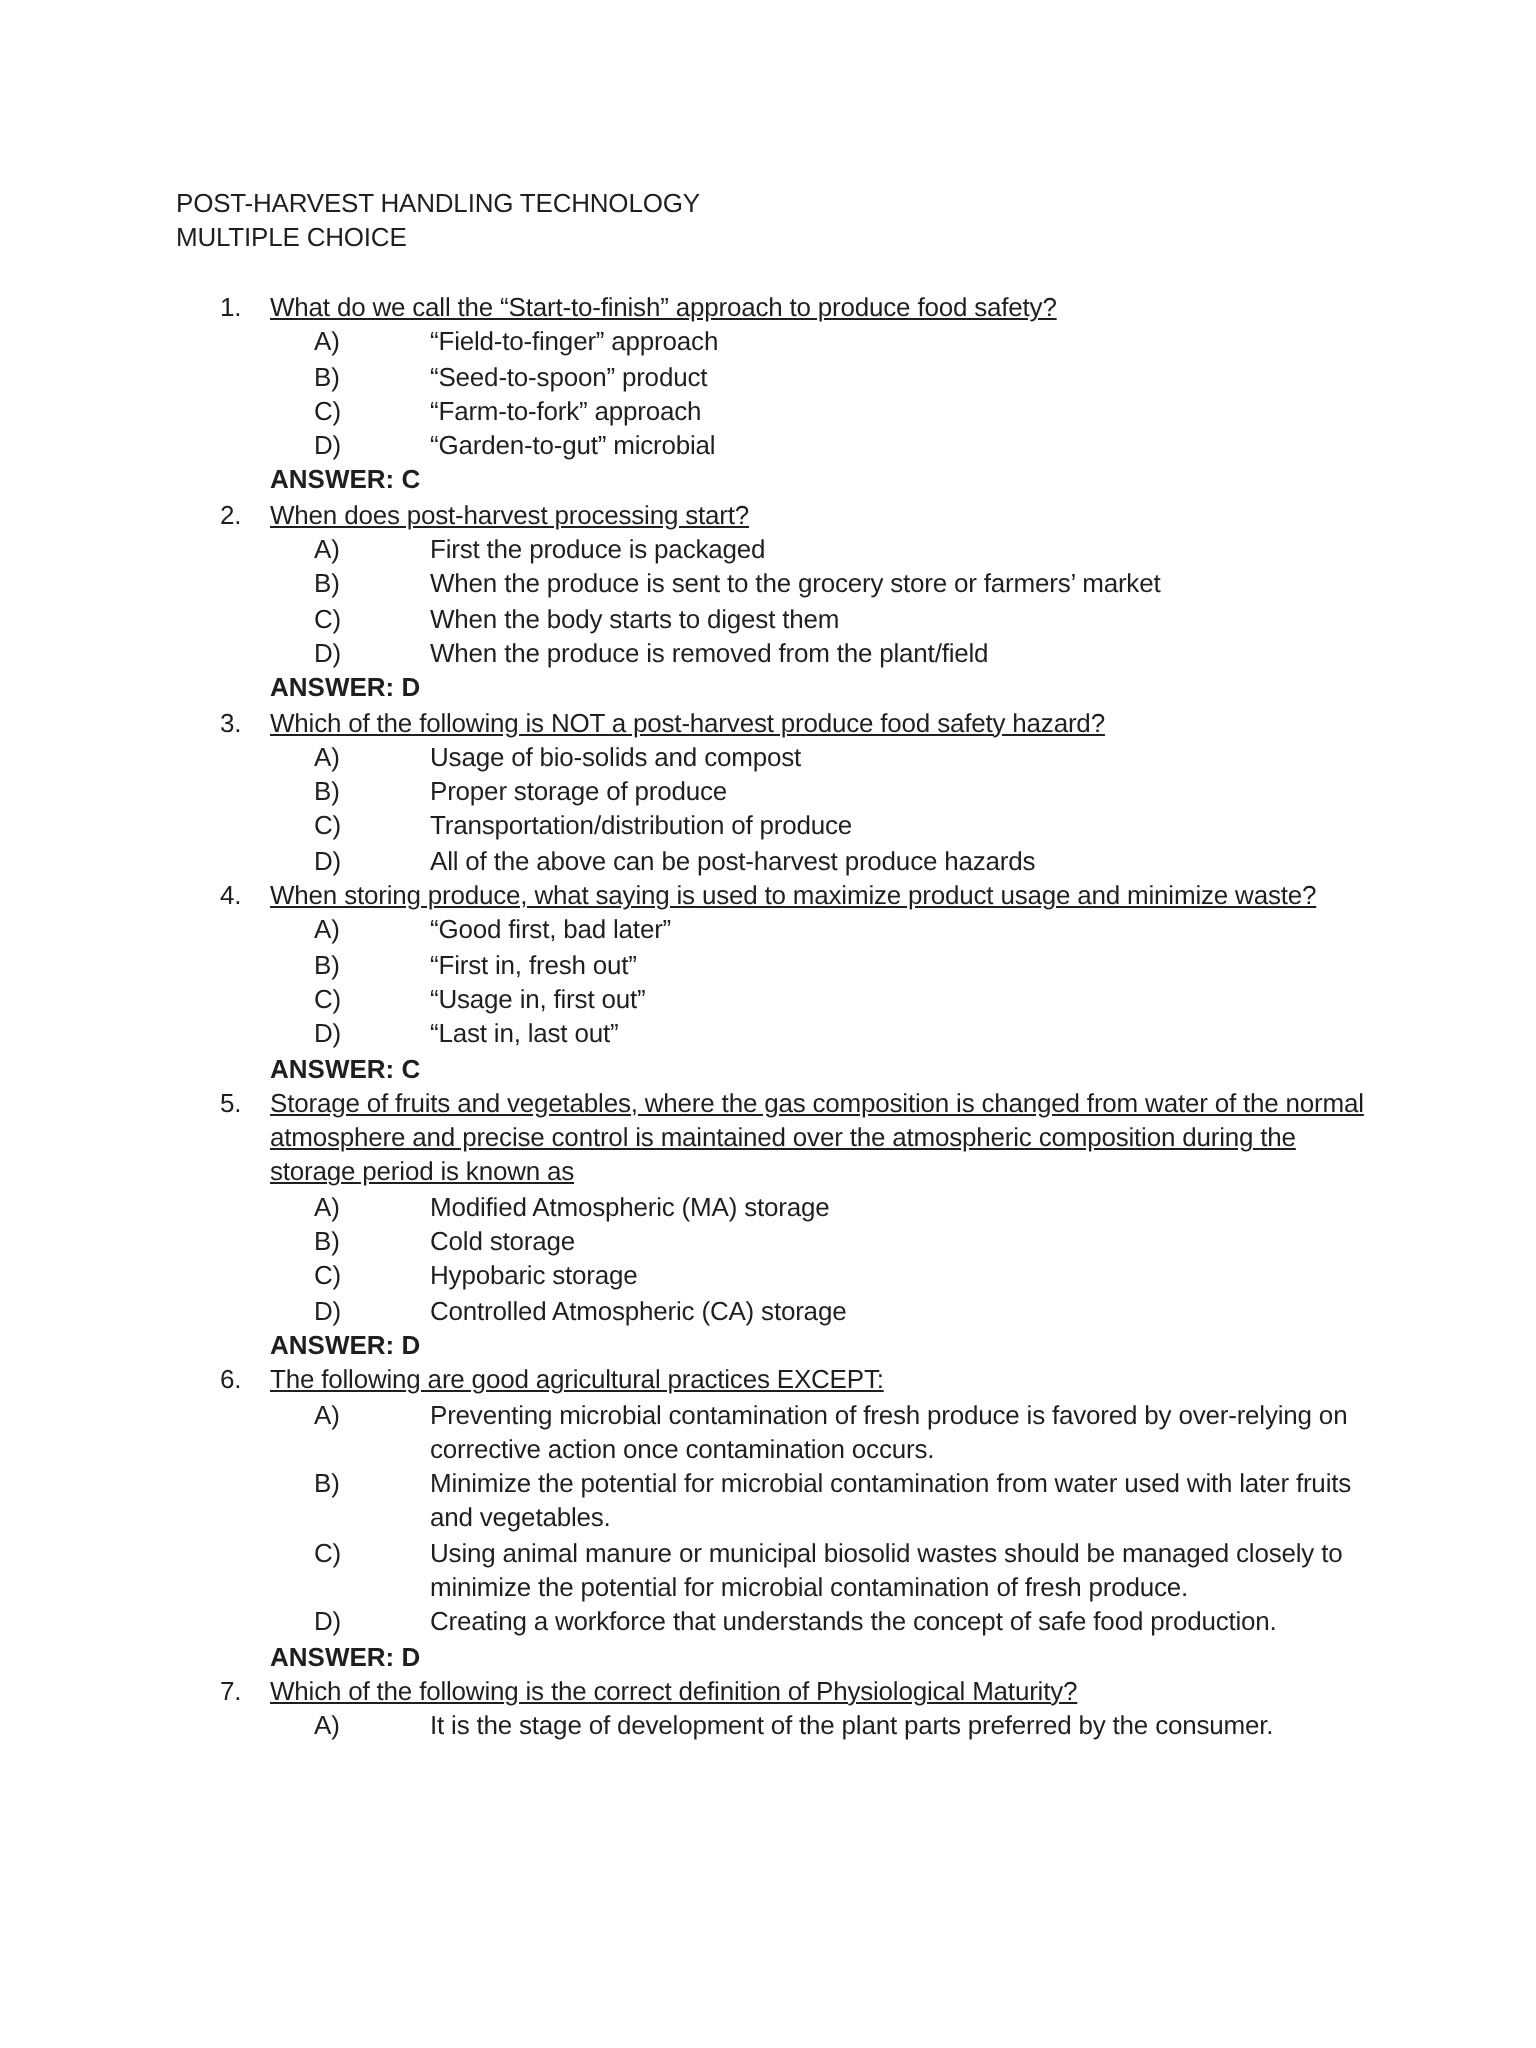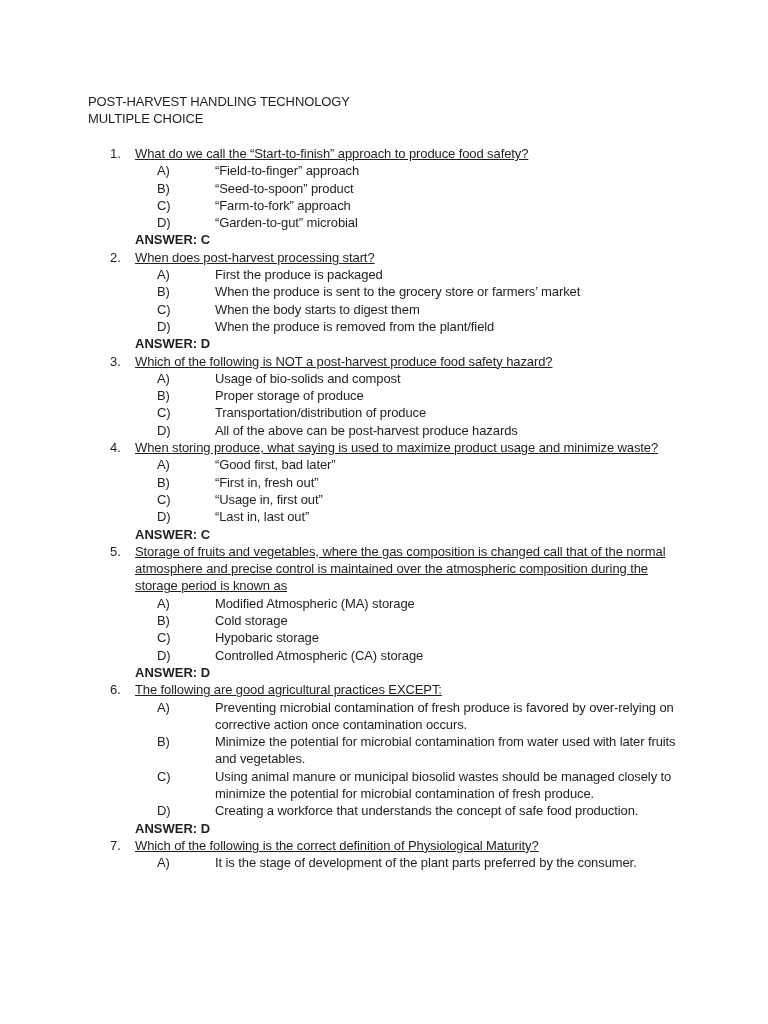--- a/index.html
+++ b/index.html
@@ -192,21 +192,21 @@
     <span class="oletter">D)</span>
     <span class="otext">“Last in, last out”</span>
   </div>
 </div>
     <div class="answer">ANSWER: C</div>
   </div>
 
   <div class="question">
     <div class="qrow">
       <span class="qnum">5.</span>
-      <span class="qtext">Storage of fruits and vegetables, where the gas composition is changed call that of the normal atmosphere and precise control is maintained over the atmospheric composition during the storage period is known as</span>
+      <span class="qtext">Storage of fruits and vegetables, where the gas composition is changed from water of the normal atmosphere and precise control is maintained over the atmospheric composition during the storage period is known as</span>
     </div>
     <div class="options">
   <div class="orow">
     <span class="oletter">A)</span>
     <span class="otext">Modified Atmospheric (MA) storage</span>
   </div>
 
   <div class="orow">
     <span class="oletter">B)</span>
     <span class="otext">Cold storage</span>

